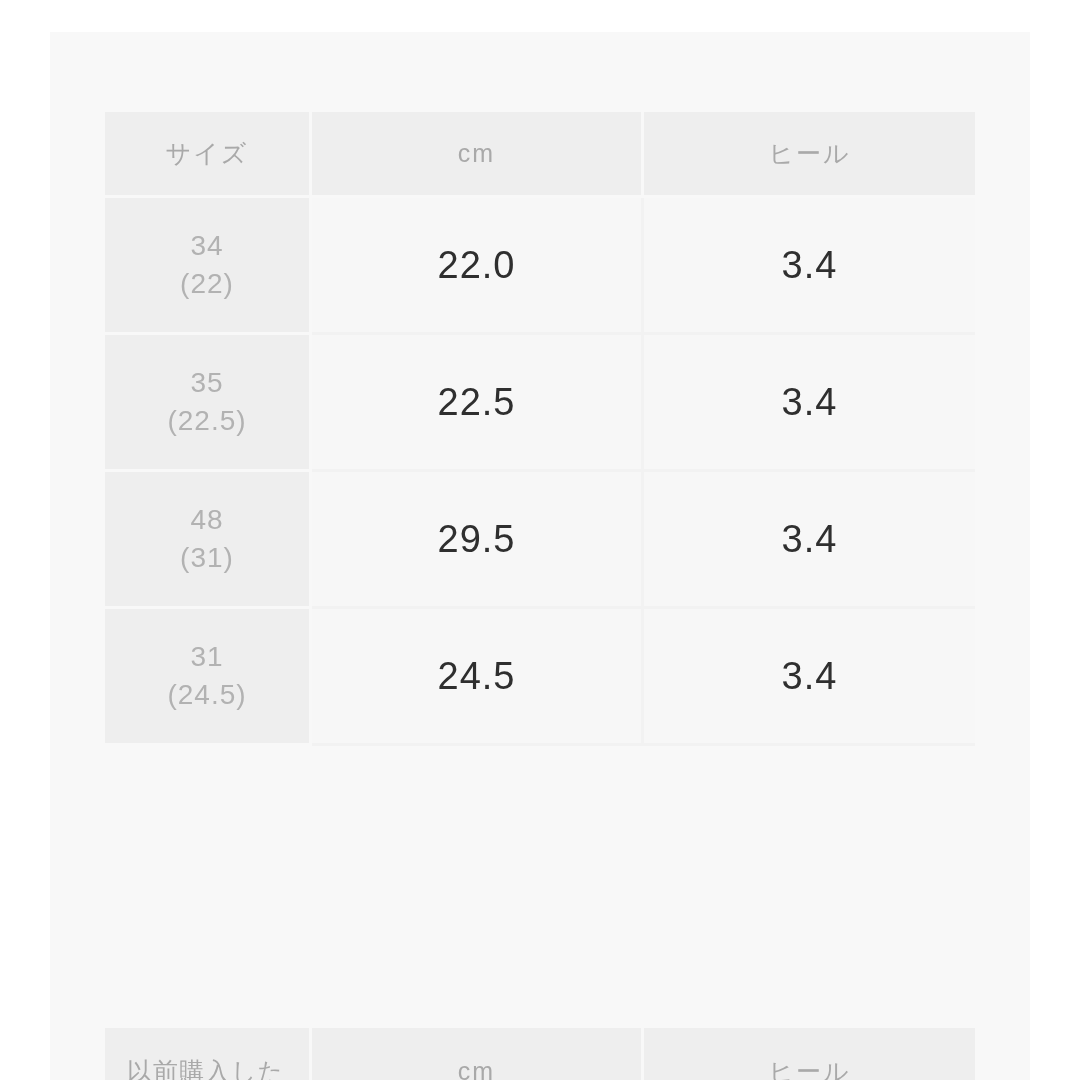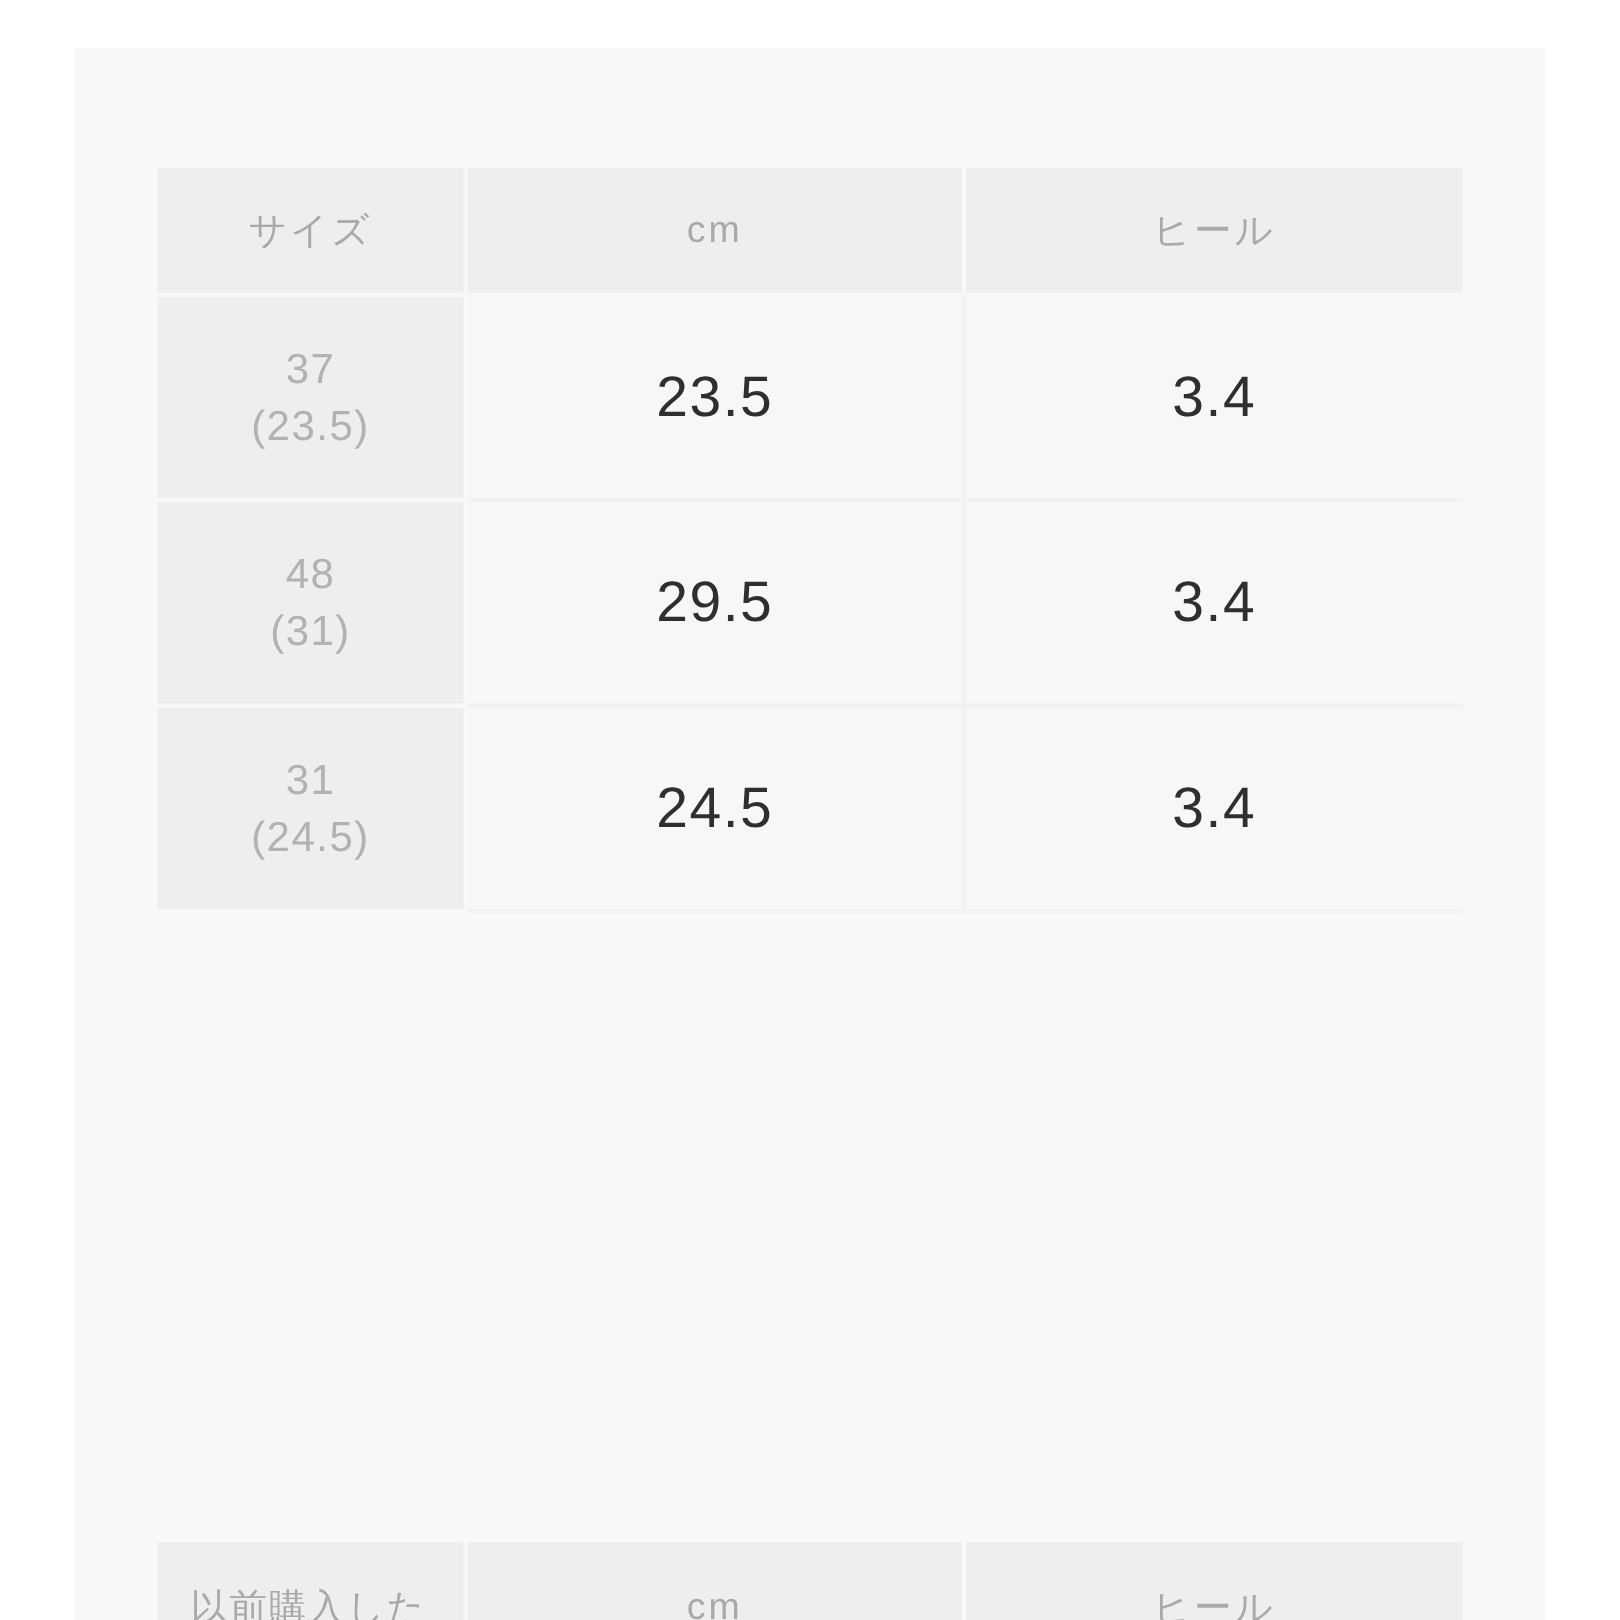--- a/index.html
+++ b/index.html
@@ -140,31 +140,39 @@
       </colgroup>
       <thead>
         <tr>
           <th>サイズ</th>
           <th>cm</th>
           <th>ヒール</th>
         </tr>
       </thead>
       <tbody>
 
-
-
-
-        <tr>
-          <td class="size-cell">
-            <span class="eu">37</span>
-            <span class="jp">(23.5)</span>
-          </td>
-          <td class="val-cell">23.5</td>
-          <td class="val-cell">3.4</td>
-        </tr>
+        <tr>
+          <td class="size-cell">
+            <span class="eu">34</span>
+            <span class="jp">(22)</span>
+          </td>
+          <td class="val-cell">22.0</td>
+          <td class="val-cell">3.4</td>
+        </tr>
+
+        <tr>
+          <td class="size-cell">
+            <span class="eu">35</span>
+            <span class="jp">(22.5)</span>
+          </td>
+          <td class="val-cell">22.5</td>
+          <td class="val-cell">3.4</td>
+        </tr>
+
+
 
         <tr>
           <td class="size-cell">
             <span class="eu">48</span>
             <span class="jp">(31)</span>
           </td>
           <td class="val-cell">29.5</td>
           <td class="val-cell">3.4</td>
         </tr>
 

